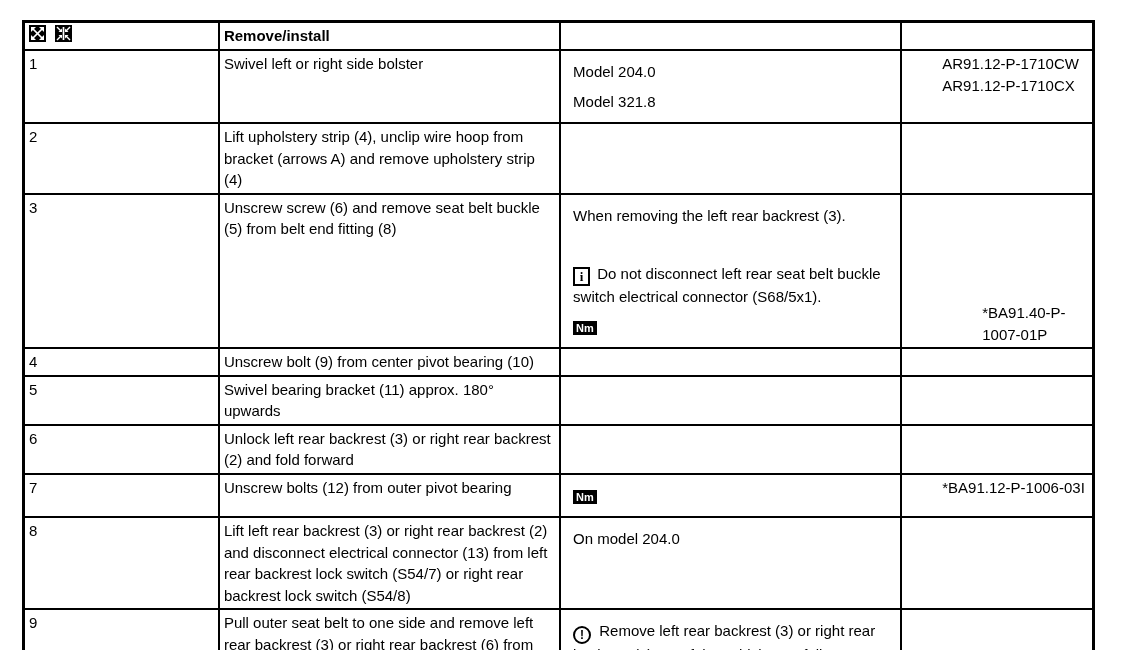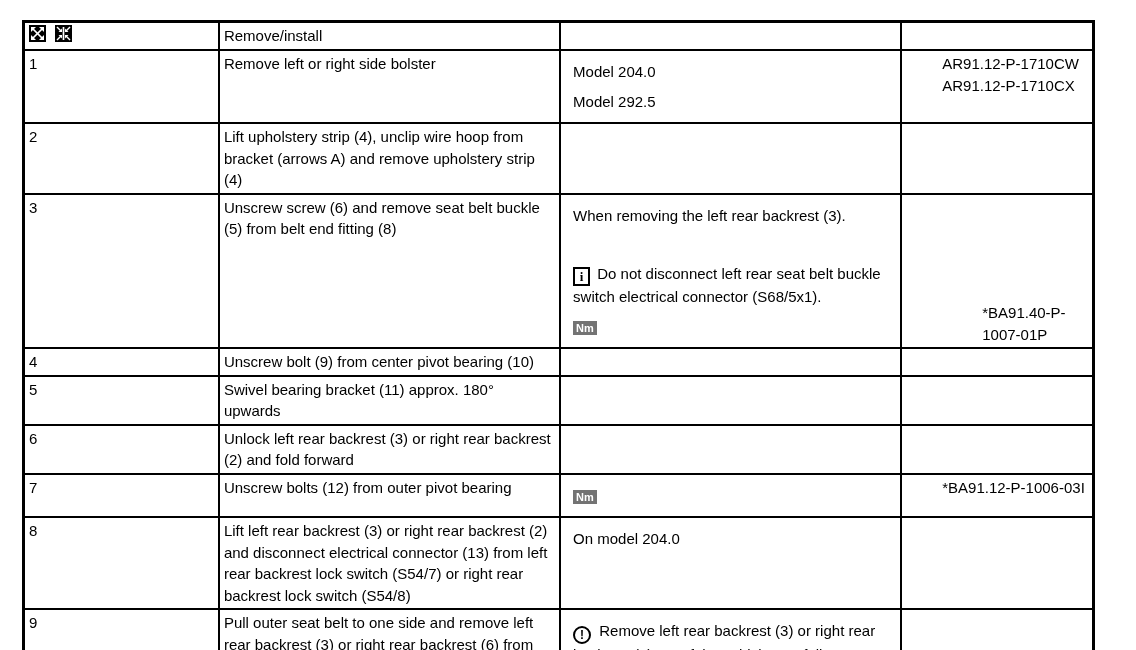--- a/index.html
+++ b/index.html
@@ -25,21 +25,21 @@
   .task-table td, .task-table th {
     border: 2px solid #000;
     vertical-align: top;
     padding: 2px 5px 2px 4px;
     font-size: 15px;
     line-height: 21.5px;
     font-weight: normal;
     text-align: left;
     overflow: hidden;
   }
-  .task-table th { font-weight: normal; height: 22px; }
+  .task-table th { font-weight: bold; height: 22px; }
   .col-num   { width: 189px; }
   .col-act   { width: 330px; }
   .col-note  { width: 330px; }
   .col-ref   { width: 186px; }
   tr.tall    { height: 112px; }
   tr.oneline { height: 24px; }
   td.v-bottom { vertical-align: bottom; padding-left: 44px; }
   .hdr-icons { display: flex; gap: 9px; align-items: center; }
   .hdr-icon  { display: inline-block; width: 17px; height: 17px; cursor: pointer; }
   .seg { margin: 8px; }
@@ -63,21 +63,21 @@
     border-radius: 50%;
     font-weight: bold;
     font-size: 12px;
     line-height: 14px;
     text-align: center;
     vertical-align: -3px;
     margin-right: 4px;
   }
   .nm-icon {
     display: inline-block;
-    background: #737373;
+    background: #000000;
     color: #fff;
     font-weight: bold;
     font-size: 11px;
     line-height: 14px;
     padding: 0 3px;
     letter-spacing: 0px;
     cursor: pointer;
   }
   [data-name="document-reference"] { cursor: pointer; margin-left: 36px; }
 </style>
@@ -132,24 +132,24 @@
           </span>
         </th>
         <th data-name="header-remove-install">Remove/install</th>
         <th data-name="header-note"></th>
         <th data-name="header-reference"></th>
       </tr>
     </thead>
     <tbody data-name="task-table-body">
         <tr data-name="table-row-step-1">
           <td data-name="step-number">1</td>
-          <td data-name="action-cell">Remove left or right side bolster</td>
+          <td data-name="action-cell">Swivel left or right side bolster</td>
           <td data-name="note-cell">
             <div class="seg" data-name="note-text">Model 204.0</div>
-            <div class="seg" data-name="note-text">Model 292.5</div>
+            <div class="seg" data-name="note-text">Model 321.8</div>
           </td>
           <td data-name="reference-cell">
             <div data-name="document-reference">AR91.12-P-1710CW</div>
             <div data-name="document-reference">AR91.12-P-1710CX</div>
           </td>
         </tr>
         <tr data-name="table-row-step-2">
           <td data-name="step-number">2</td>
           <td data-name="action-cell">Lift upholstery strip (4), unclip wire hoop from bracket (arrows A) and remove upholstery strip (4)</td>
           <td data-name="note-cell"></td>

